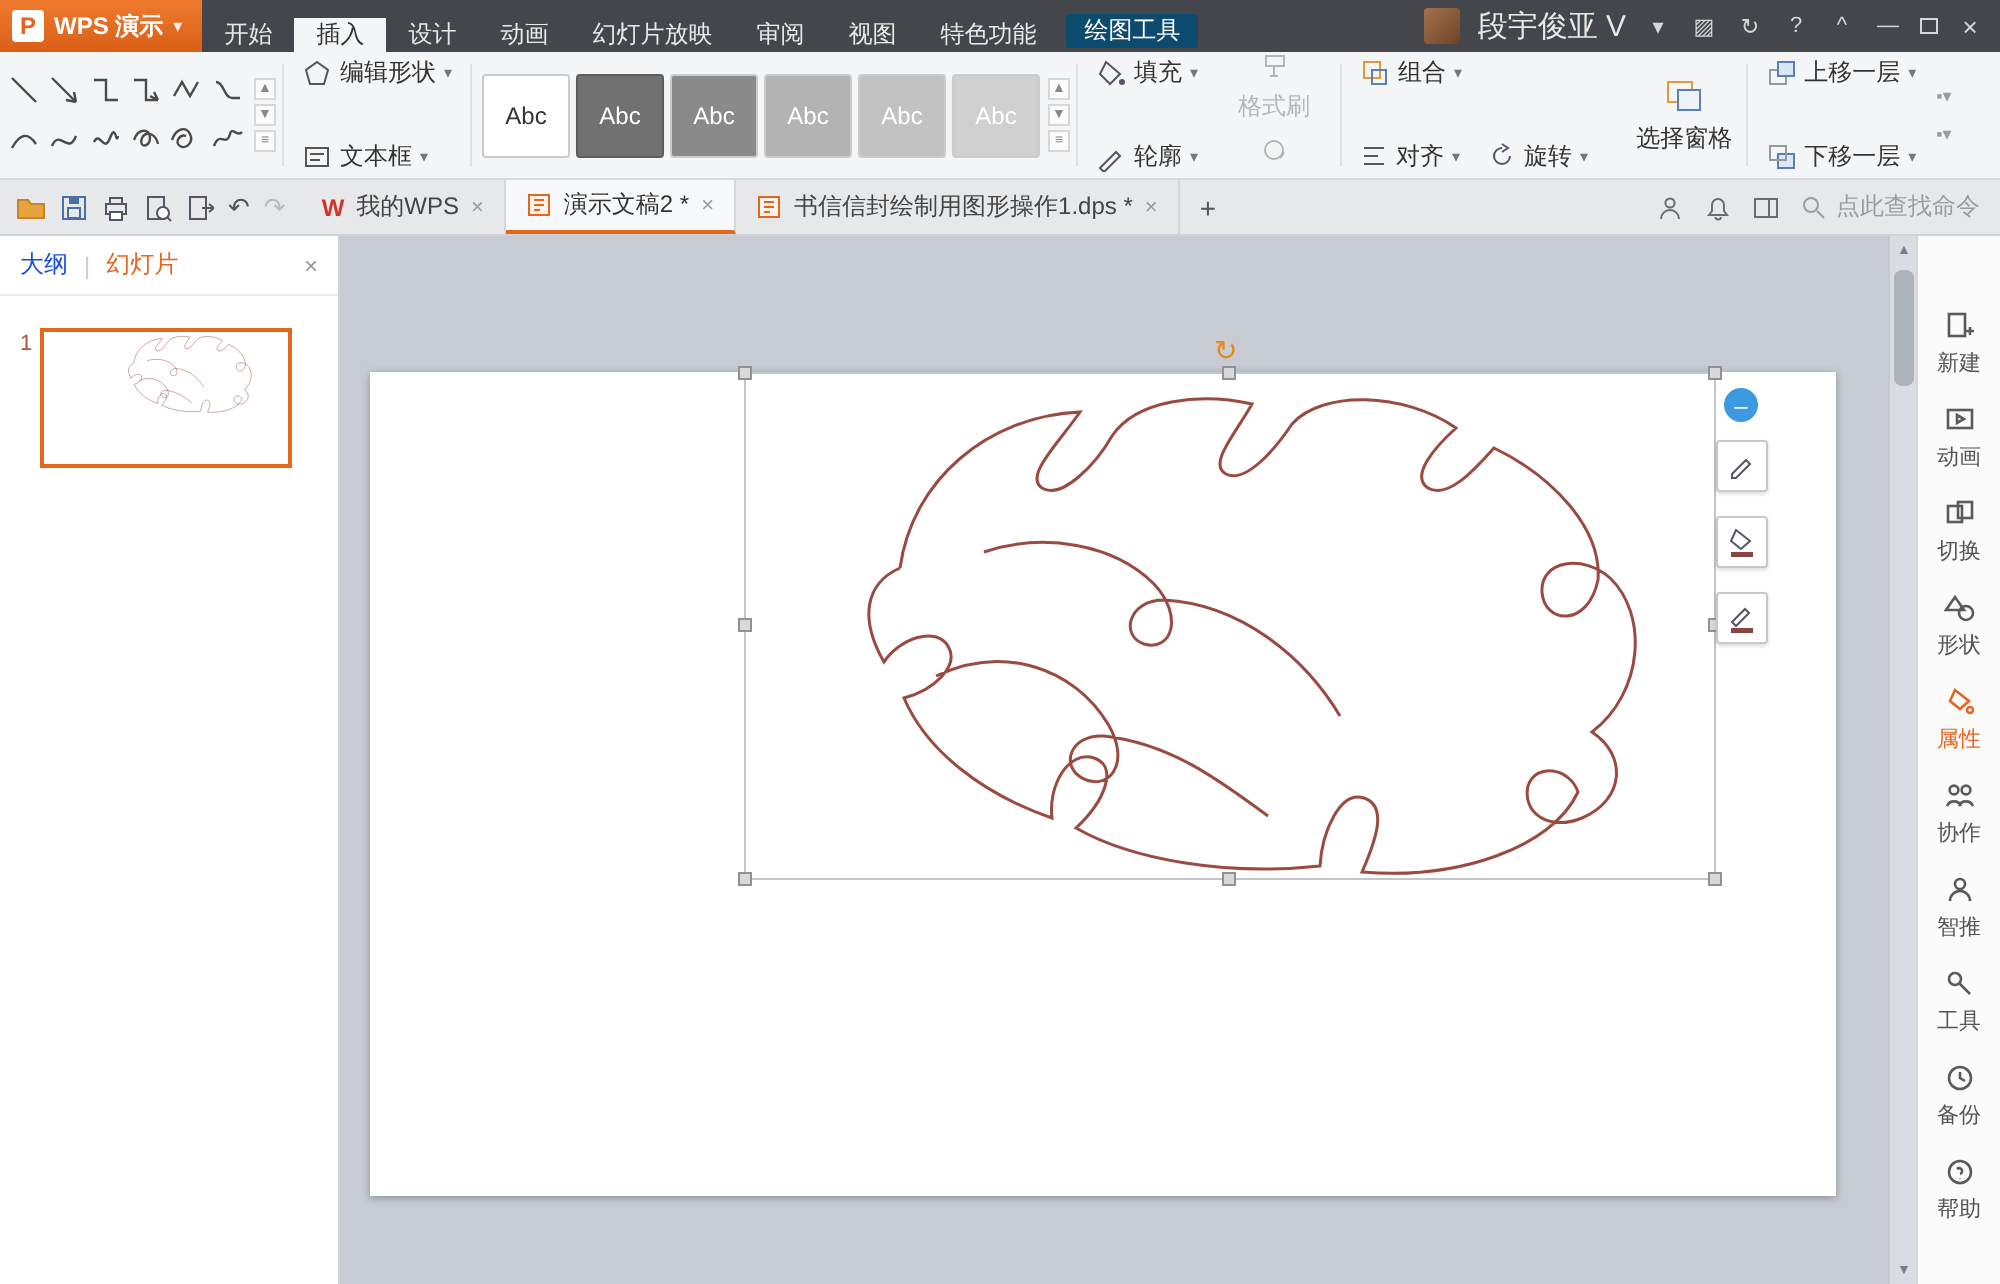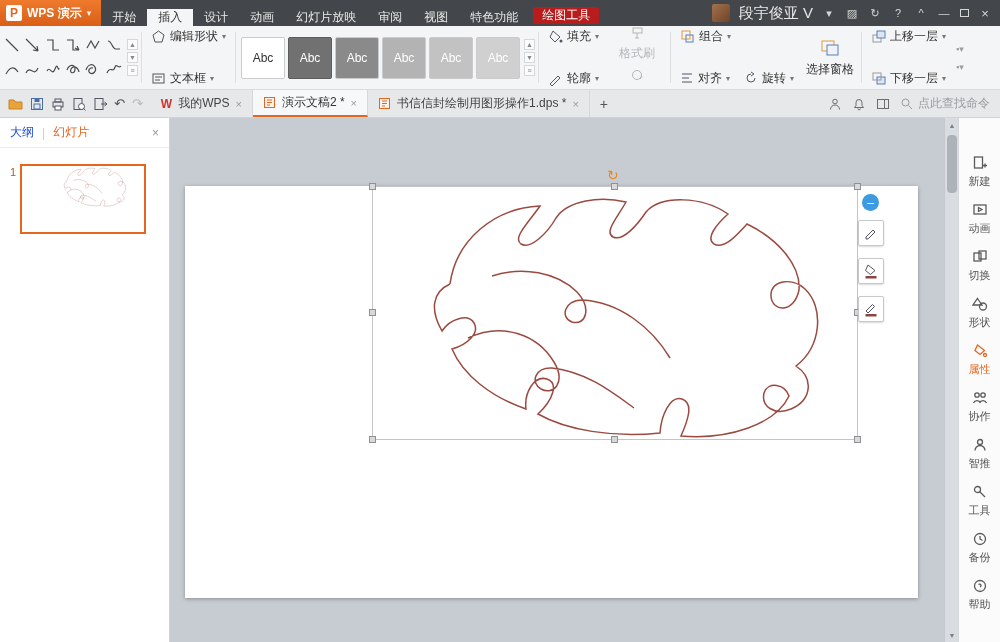--- a/index.html
+++ b/index.html
@@ -8,21 +8,21 @@
   #app { position:relative; width:1000px; height:642px; background:#c7ccd3; overflow:hidden; }
 
   
   .titlebar { position:absolute; left:0; top:0; right:0; height:26px; background:#43464a; display:flex; align-items:stretch; color:#e8e8e8; }
   .wps-logo { display:flex; align-items:center; gap:5px; padding:0 10px 0 6px; background:linear-gradient(#ef7a2e,#d95f16); color:#fff; font-weight:bold; }
   .wps-logo .pbox { width:16px; height:16px; background:#fff; color:#e4661f; font-weight:bold; display:flex; align-items:center; justify-content:center; border-radius:2px; font-size:12px; }
   .wps-logo .caret { font-size:9px; opacity:.9; }
   .tb-tabs { display:flex; align-items:flex-end; }
   .tb-tab { display:flex; align-items:center; padding:0 11px; cursor:default; white-space:nowrap; }
   .tb-tab.active { background:#f4f5f6; color:#333; }
-  .tb-tab.contextual { background:#b91c1c; color:#fff; margin:2px 4px; border-radius:2px; padding:0 9px; }
+  .tb-tab.contextual { background:#0c4a6e; color:#fff; margin:2px 4px; border-radius:2px; padding:0 9px; }
   .tb-right { margin-left:auto; display:flex; align-items:center; gap:9px; padding-right:8px; }
   .avatar { width:18px; height:18px; border-radius:2px; background:linear-gradient(135deg,#a3724c,#6e4328); }
   .uname { font-size:15px; white-space:nowrap; }
   .tb-ico { font-size:11px; color:#d6d6d6; width:14px; text-align:center; }
   .restore-box { width:9px; height:8px; border:1px solid #d6d6d6; display:inline-block; }
   .tb-close { font-size:13px; }
 
   
   .ribbon { position:absolute; left:0; top:26px; right:0; height:64px; background:#f4f5f6; border-bottom:1px solid #d8dadc; display:flex; align-items:stretch; overflow:hidden; }
   .vsep { width:1px; background:#dddfe1; margin:6px 2px; }
@@ -36,21 +36,21 @@
   .cmd svg { flex:0 0 auto; }
   .cmd .dd { font-size:8px; color:#777; }
   .cmd.disabled, .cmd.disabled .dd { color:#b3b6ba;flex-direction:column; }
   .gallery { display:flex; align-items:center; gap:3px; padding:0 3px; }
   .abc { width:44px; height:42px; border:1px solid #c9cbcd; border-radius:2px; display:flex; align-items:center; justify-content:center; font-size:12px; background:#fff; }
   .abc.s2 { background:#717171; color:#fff; border-color:#5c5c5c; }
   .abc.s3 { background:#8a8a8a; color:#fff; }
   .abc.s4 { background:#b3b3b3; color:#fff; }
   .abc.s5 { background:#c2c2c2; color:#fff; }
   .abc.s6 { background:#d0d0d0; color:#fff; }
-  .selpane { display:flex; flex-direction:column; align-items:center; justify-content:center; gap:3px; width:58px; }
+  .selpane { display:flex; flex-direction:column; align-items:center; justify-content:center; gap:3px; width:58px;margin-left:12px; }
   .pair-row { display:flex; gap:8px; }
   .ribbon-tail { display:flex; flex-direction:column; justify-content:center; gap:8px; padding:0 3px; color:#9a9da0; }
   .ribbon-tail span { font-size:9px; }
 
   
   .docbar { position:absolute; left:0; top:90px; right:0; height:28px; background:#e6e8ea; border-bottom:1px solid #d0d2d4; display:flex; align-items:stretch; }
   .qat { display:flex; align-items:center; gap:7px; padding:0 8px; }
   .qat .ar { font-size:13px; color:#555; }
   .qat .ar.dis { color:#b8bbbe; }
   .doc-tabs { display:flex; align-items:stretch; }

